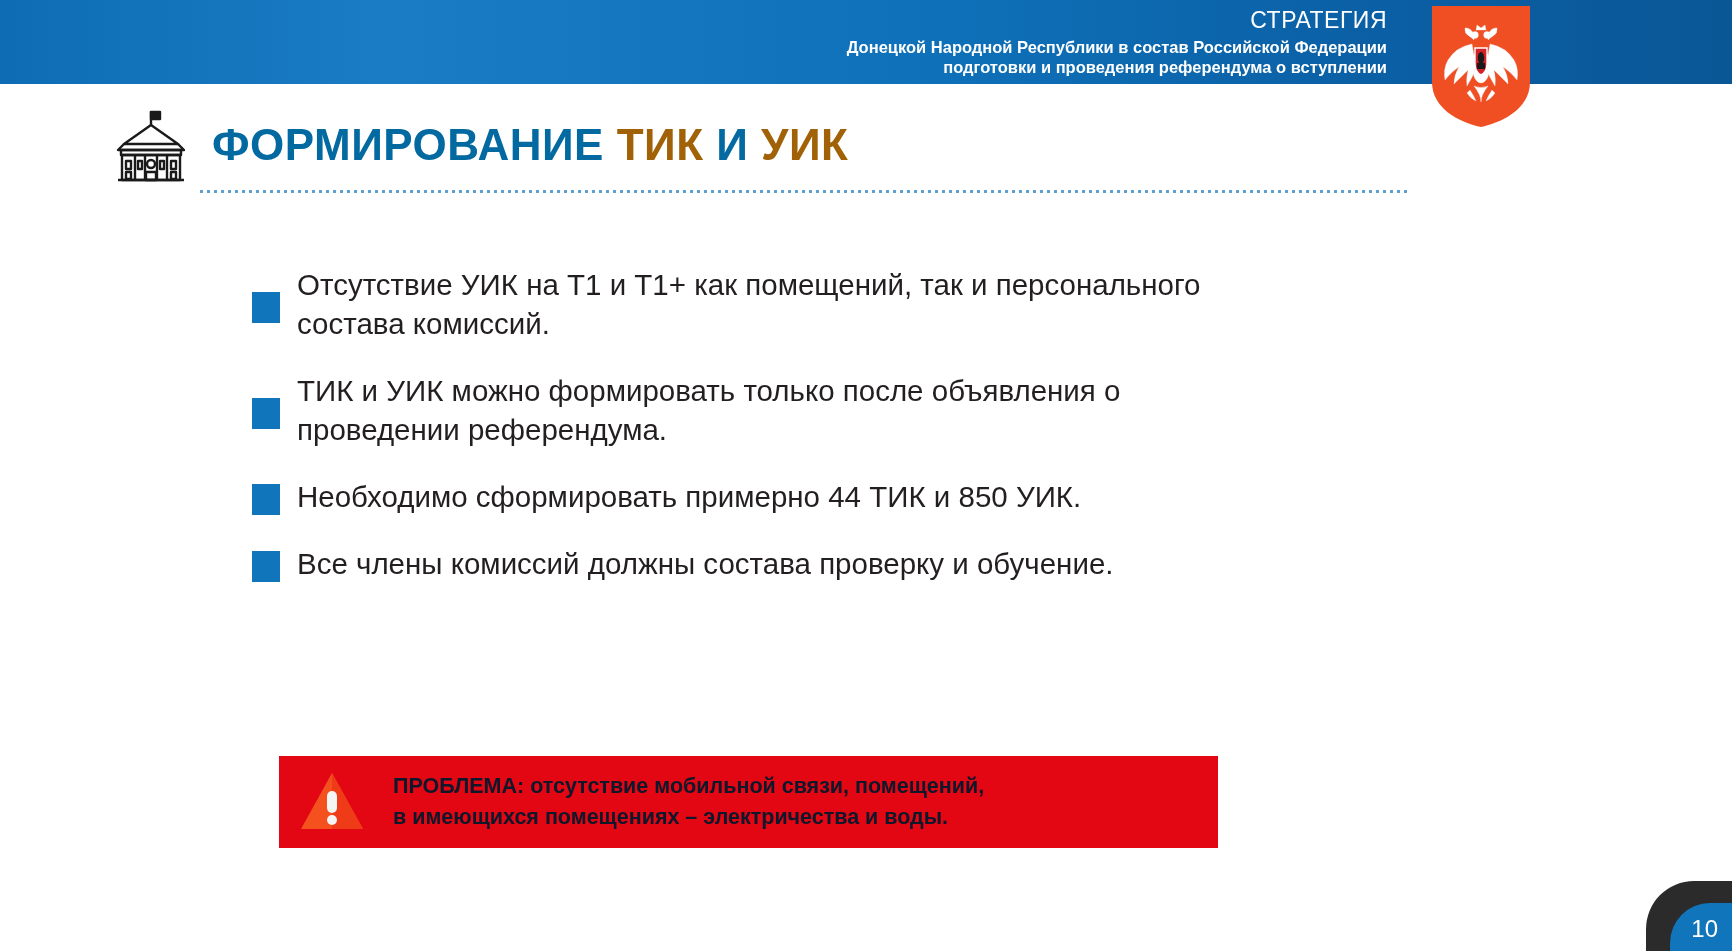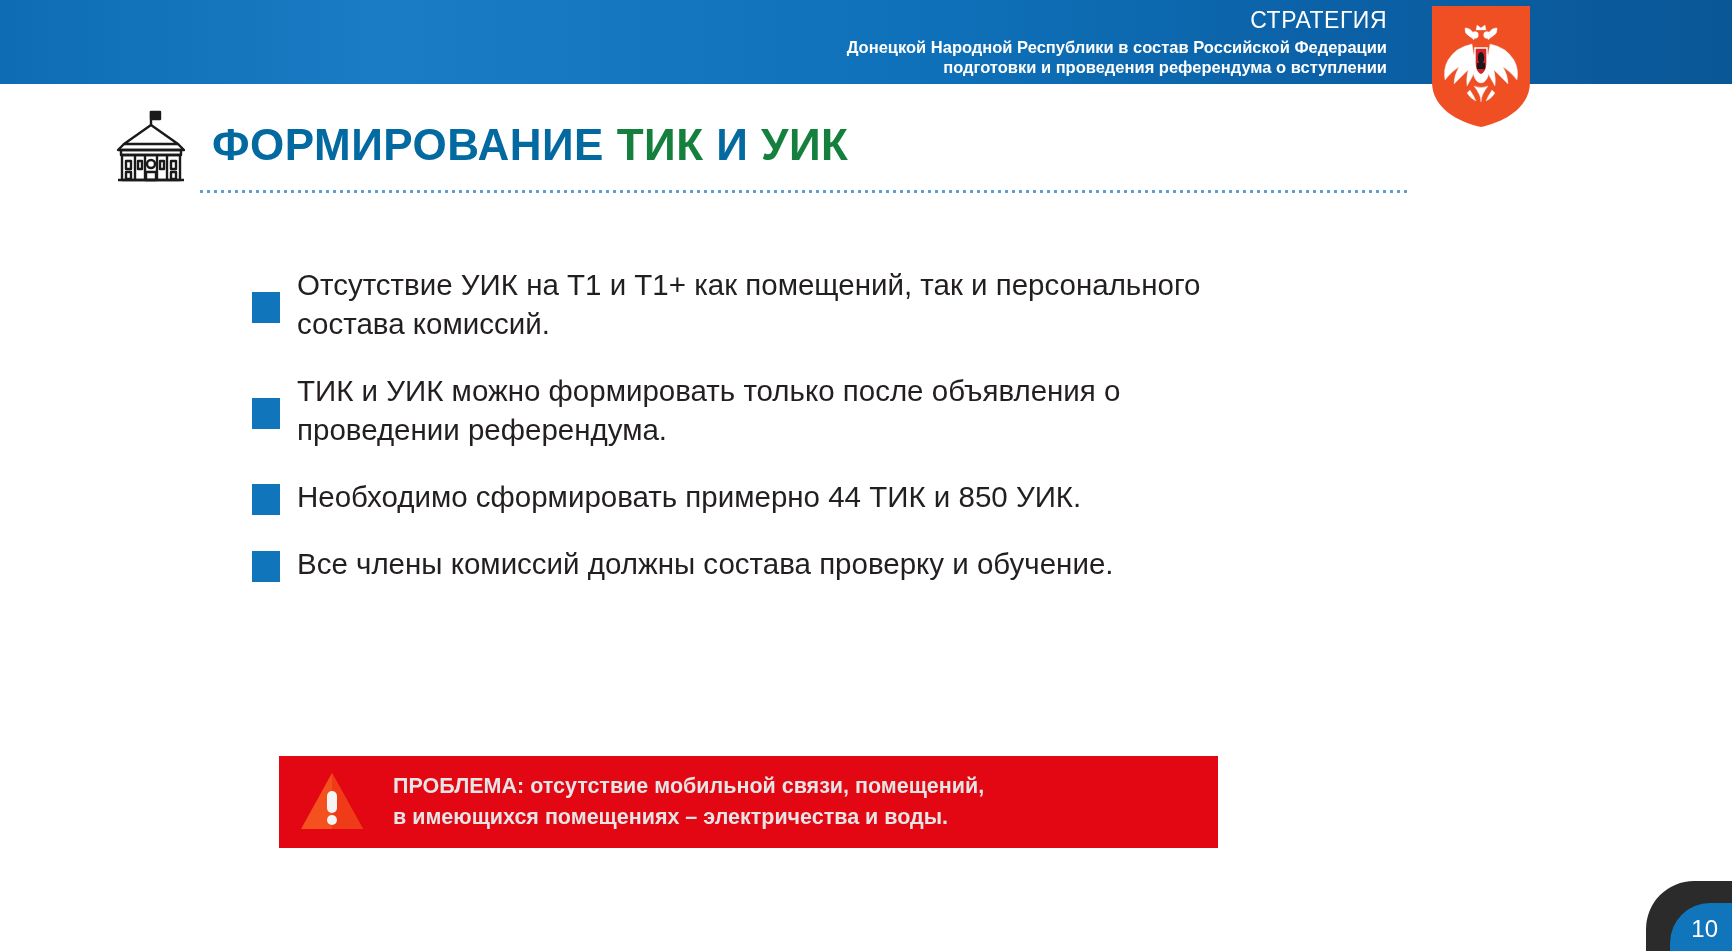--- a/index.html
+++ b/index.html
@@ -67,21 +67,21 @@
     margin-right: 22px;
   }
   .slide-title {
     font-size: 44px;
     font-weight: bold;
     letter-spacing: 0.5px;
     white-space: nowrap;
     font-family: "Liberation Sans", "DejaVu Sans", sans-serif;
   }
   .t-blue { color: #0369a1; }
-  .t-red  { color: #15803d; }
+  .t-red  { color: #a16207; }
 
   .divider {
     position: absolute;
     left: 198px;
     top: 190px;
     width: 1210px;
     height: 3px;
     background-image: radial-gradient(circle, #5a9ed0 0 1.4px, transparent 1.6px);
     background-size: 7px 3px;
     background-repeat: repeat-x;
@@ -126,21 +126,21 @@
     align-items: center;
   }
   .warn-icon {
     width: 66px;
     height: 62px;
     flex: none;
     margin-left: 20px;
     margin-right: 28px;
   }
   .warn-text {
-    color: #e5e5e5;
+    color: #0f172a;
     font-size: 21.5px;
     font-weight: bold;
     line-height: 1.42;
   }
 
   
   .page-badge {
     position: absolute;
     right: 0;
     bottom: 0;

